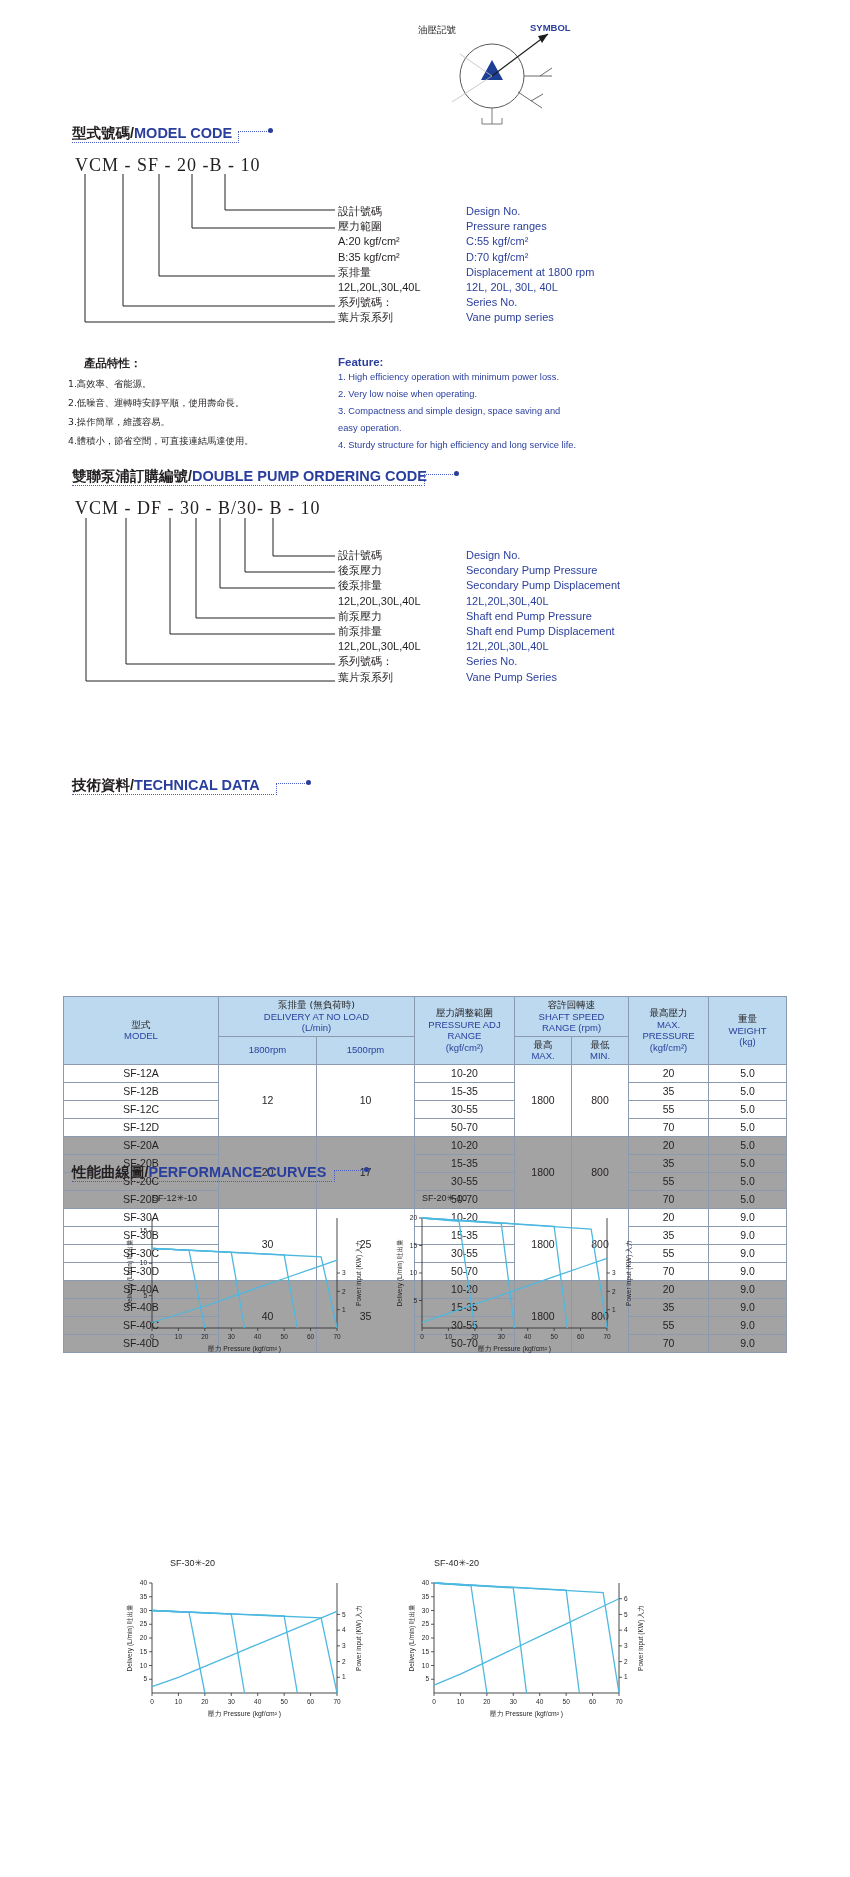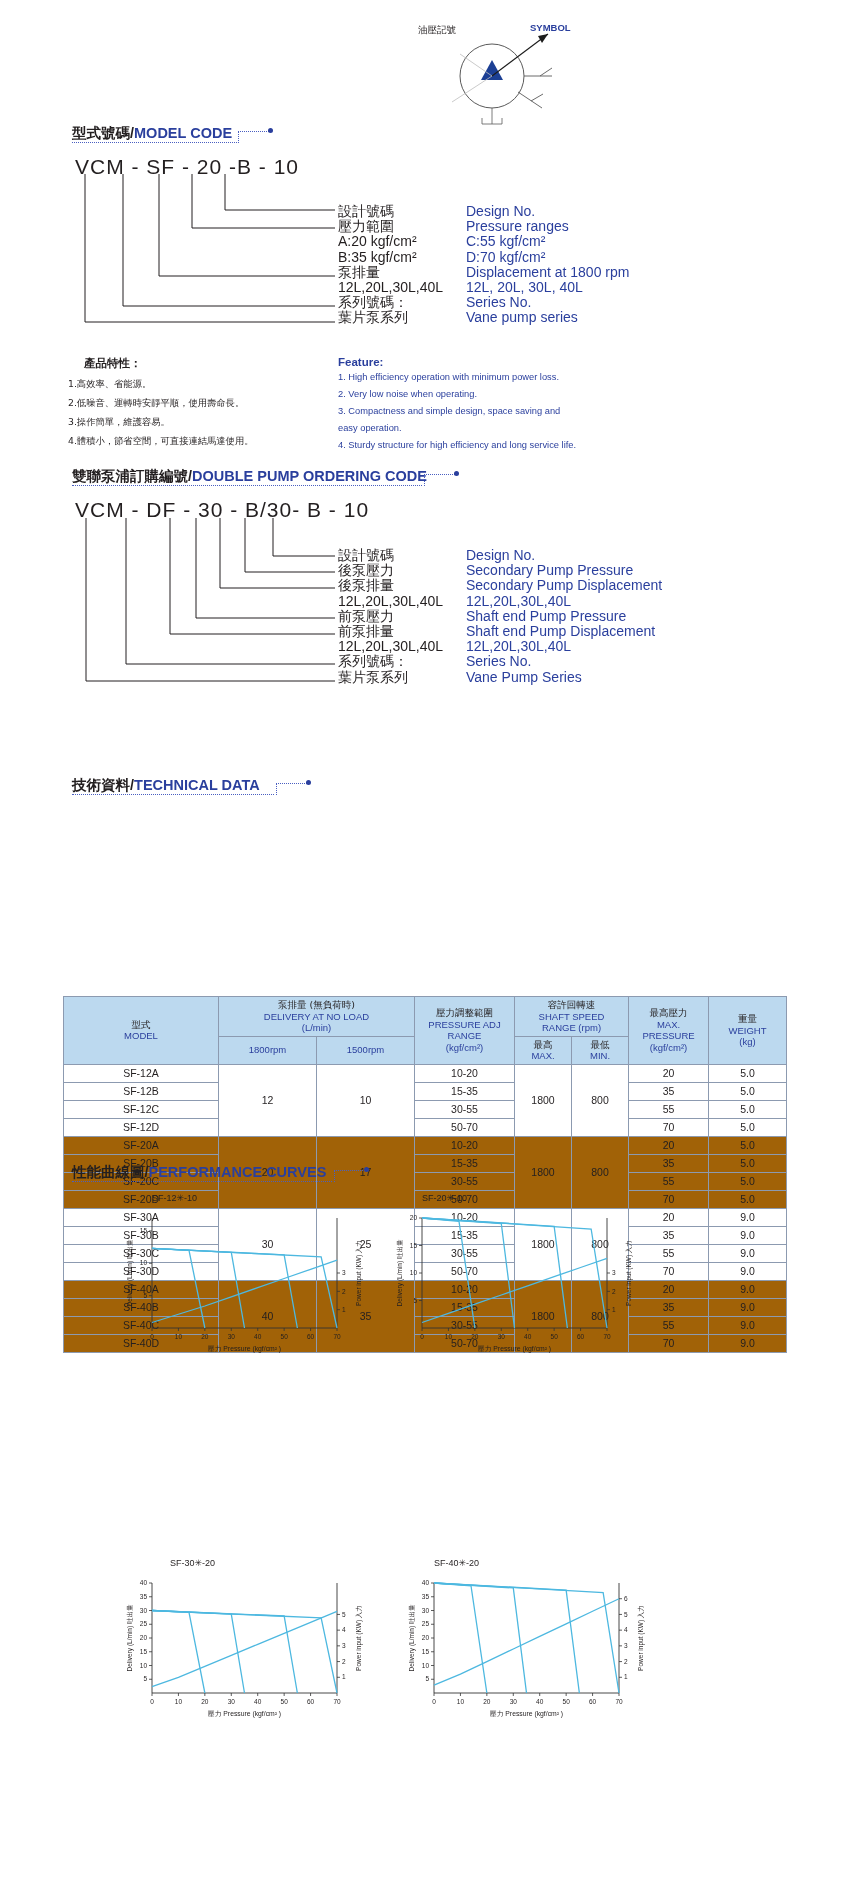--- a/index.html
+++ b/index.html
@@ -30,27 +30,28 @@
   .sec-underline {
     position:absolute; border-bottom:1px dotted #4a5fc1;
   }
 
   
   #symbol-area { position:absolute; left:400px; top:14px; width:300px; height:110px; }
 
   
   .code-line {
     position:absolute;
-    font-size:21px; letter-spacing:1px;
+    font-size:18px; letter-spacing:1px;
     white-space:nowrap;
     color:#231f20;
+    font-family:Liberation Serif, serif;
   }
   .legend {
     position:absolute;
-    font-size:14px;
+    font-size:11px;
     line-height:15.2px;
     white-space:nowrap;
   }
   .legend .cnl { color:#231f20; }
   .legend .enl { color:#2a3f9d; }
   .legend-row { display:flex; }
   .legend-row .c1 { width:128px; }
   .legend-row .c2 { }
 
   
@@ -70,21 +71,21 @@
     border:1px solid #8c9ab0;
     text-align:center; vertical-align:middle;
     padding:1px 2px;
     font-weight:normal;
   }
   #tech-table thead td { background:#bcd9ef; line-height:11.5px; padding:2px; }
   #tech-table thead .cnh { color:#231f20; display:block; }
   #tech-table thead .enh { color:#2a3f9d; display:block; }
   #tech-table tbody td { height:18px; font-size:10.5px; }
   .band-a td { background:#ffffff; }
-  .band-b td { background:#a16207; }
+  .band-b td { background:#a3a3a3; }
 
   
   .chart-box { position:absolute; }
   .chart-title { font-size:9px; color:#231f20; margin-bottom:1px; }
 </style>
 </head>
 <body>
 
 <div id="symbol-area">
   <span style="position:absolute;left:18px;top:10px;font-size:9.5px;" class="cn">油壓記號</span>

